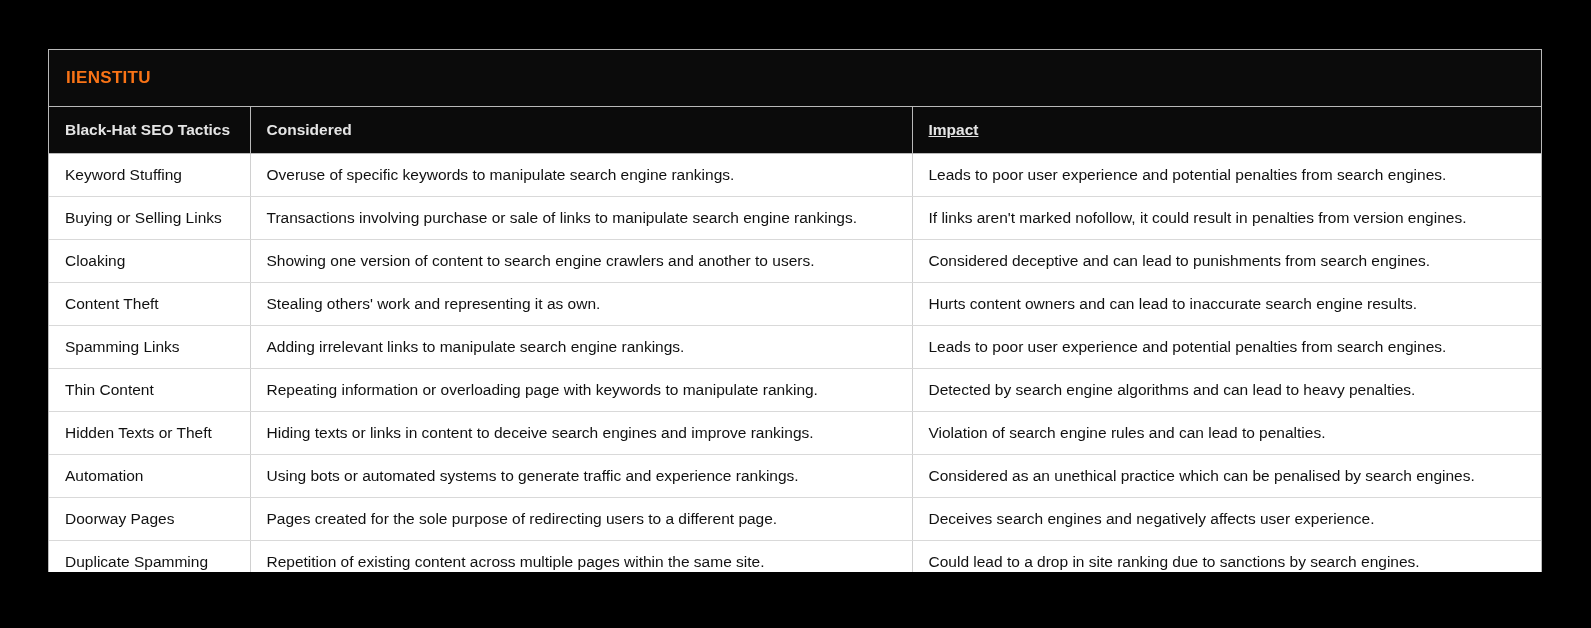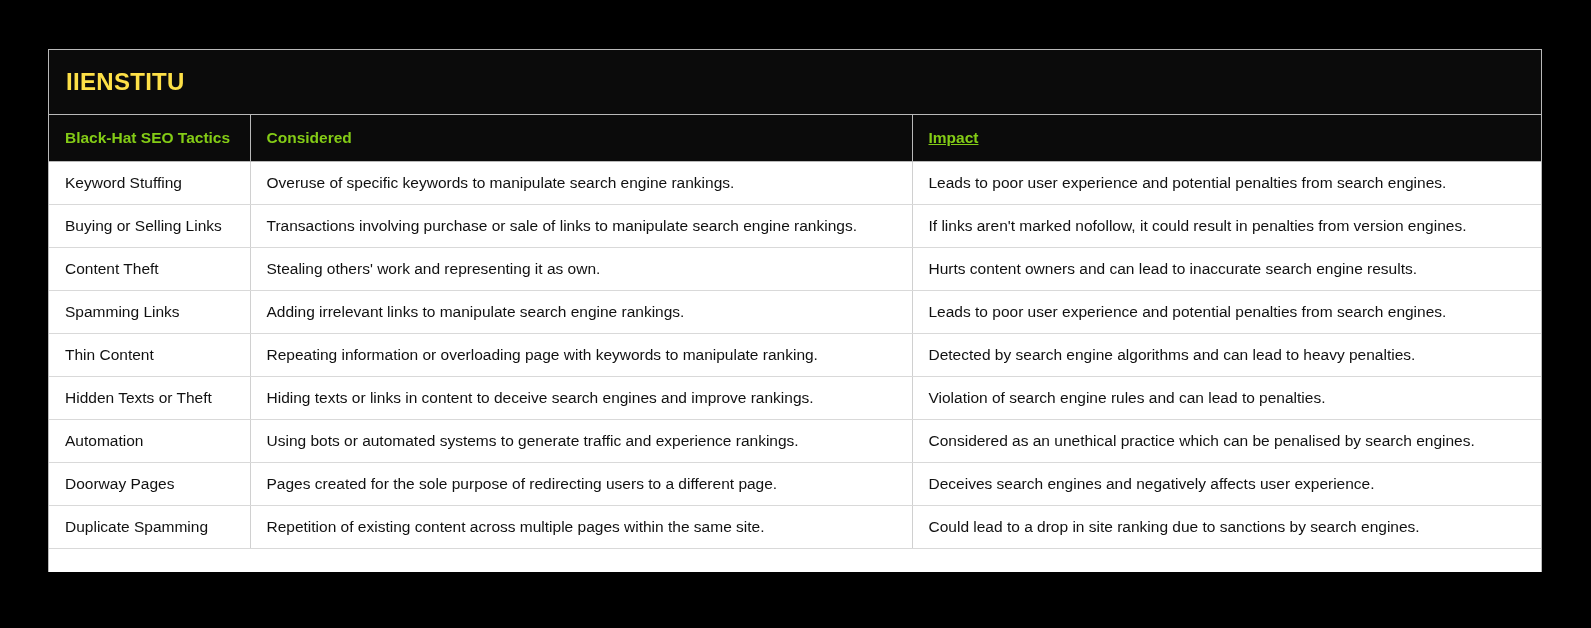--- a/index.html
+++ b/index.html
@@ -33,31 +33,31 @@
     height: 523px;
   }
   table.seo-table {
     border-collapse: collapse;
     width: 100%;
     table-layout: fixed;
   }
   
   .brand-row td {
     background: #0b0b0b;
-    color: #fde047;
-    font-size: 24px;
+    color: #f97316;
+    font-size: 17px;
     font-weight: bold;
     letter-spacing: 0.3px;
     padding: 18px 0 18px 17px;
     border-bottom: 1px solid #b9b9b9;
   }
   
   .head-row th {
     background: #0b0b0b;
-    color: #84cc16;
+    color: #e5e5e5;
     font-size: 15.5px;
     font-weight: bold;
     text-align: left;
     padding: 14px 0 14px 16px;
     border-bottom: 1px solid #b9b9b9;
     border-right: 1px solid #b9b9b9;
     vertical-align: middle;
   }
   .head-row th:last-child { border-right: none; text-decoration: underline; }
 
@@ -106,20 +106,25 @@
           <td>Keyword Stuffing</td>
           <td>Overuse of specific keywords to manipulate search engine rankings.</td>
           <td>Leads to poor user experience and potential penalties from search engines.</td>
         </tr>
         <tr>
           <td>Buying or Selling Links</td>
           <td>Transactions involving purchase or sale of links to manipulate search engine rankings.</td>
           <td>If links aren't marked nofollow, it could result in penalties from version engines.</td>
         </tr>
         <tr>
+          <td>Cloaking</td>
+          <td>Showing one version of content to search engine crawlers and another to users.</td>
+          <td>Considered deceptive and can lead to punishments from search engines.</td>
+        </tr>
+        <tr>
           <td>Content Theft</td>
           <td>Stealing others' work and representing it as own.</td>
           <td>Hurts content owners and can lead to inaccurate search engine results.</td>
         </tr>
         <tr>
           <td>Spamming Links</td>
           <td>Adding irrelevant links to manipulate search engine rankings.</td>
           <td>Leads to poor user experience and potential penalties from search engines.</td>
         </tr>
         <tr>

